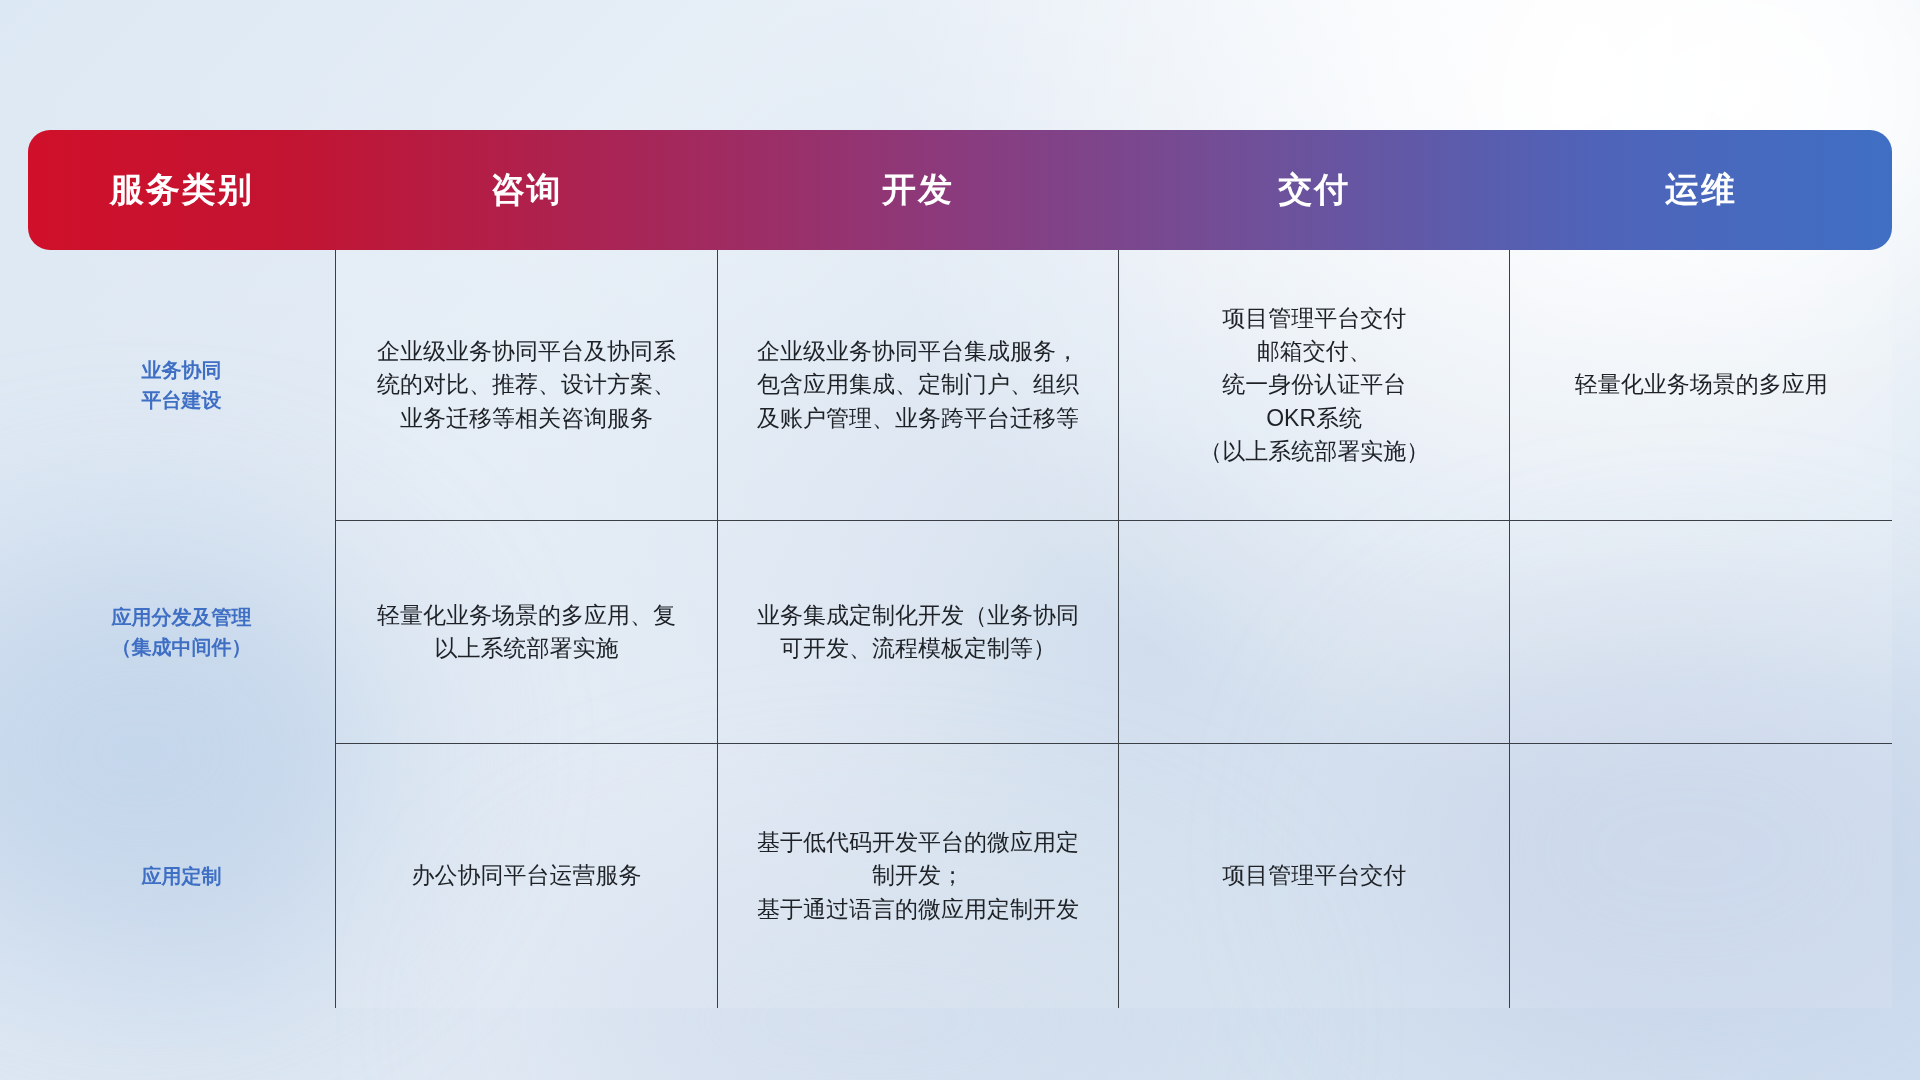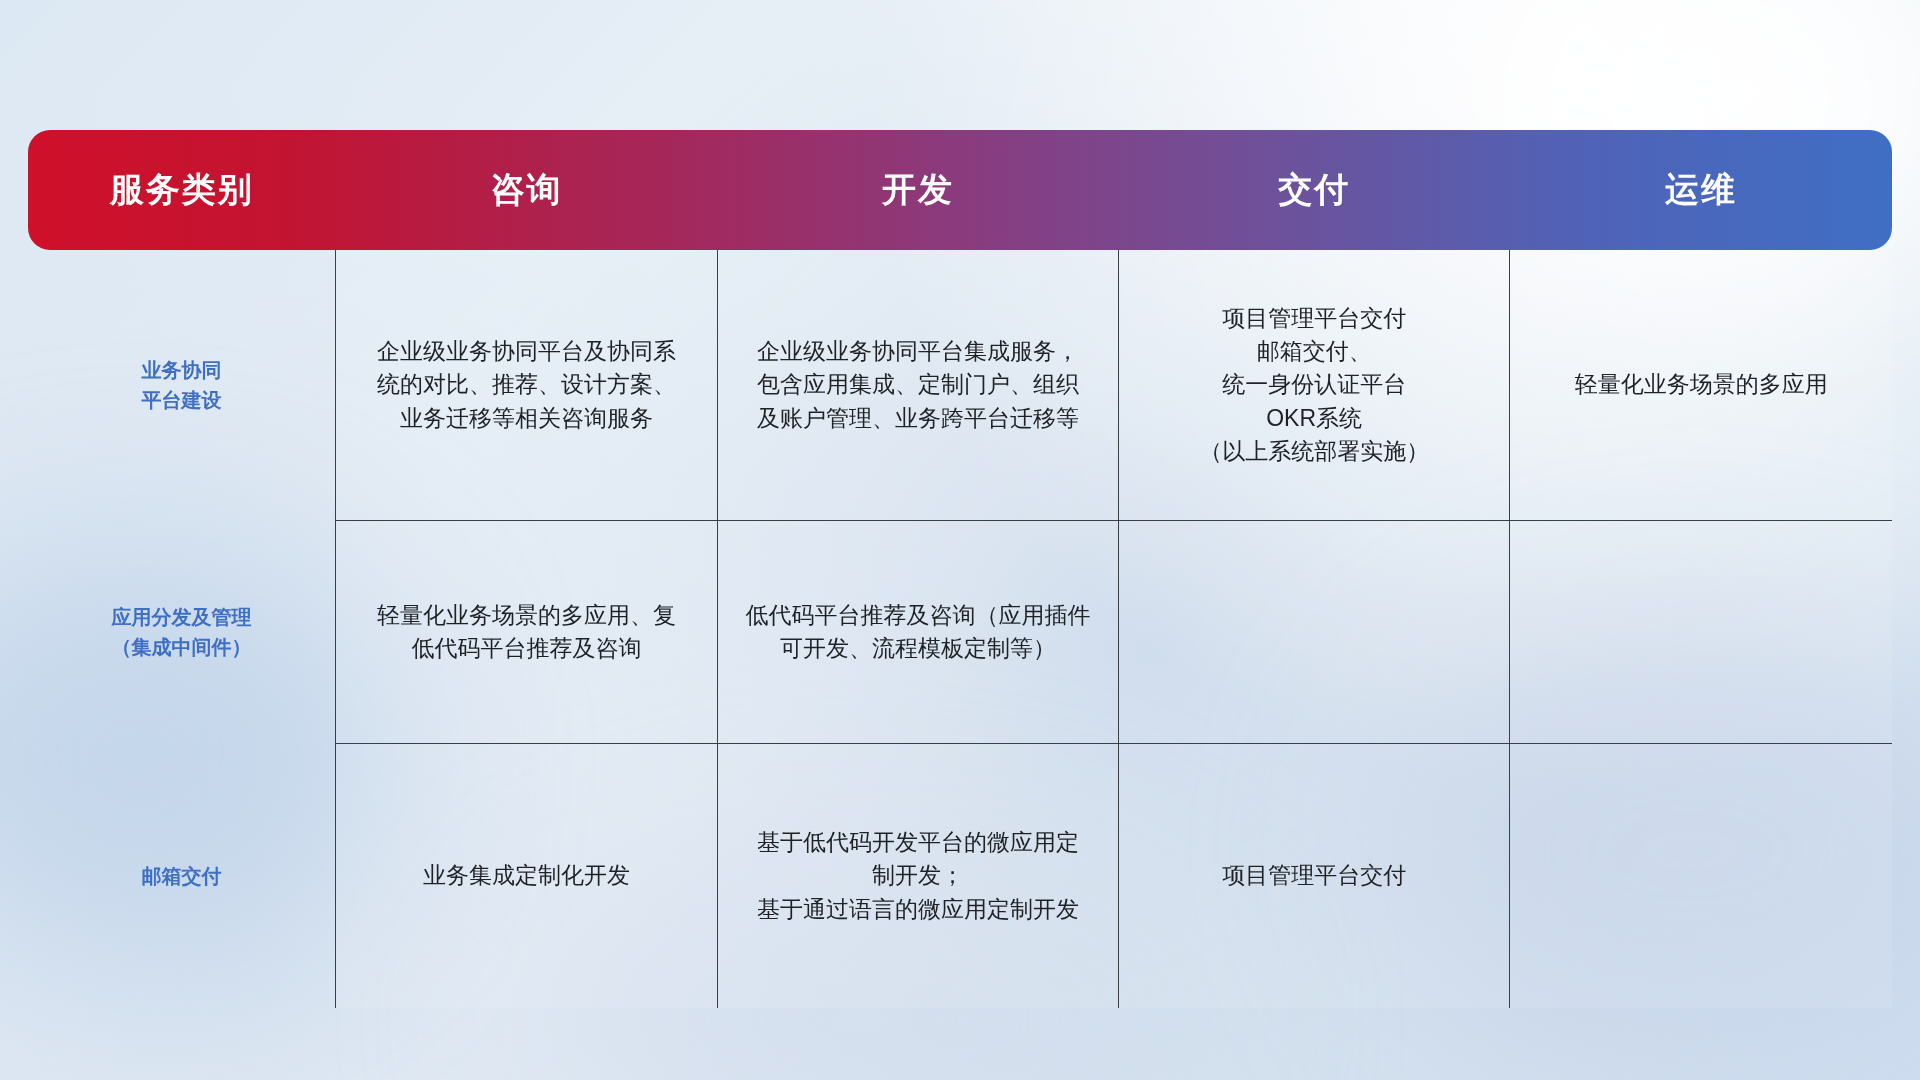--- a/index.html
+++ b/index.html
@@ -165,39 +165,39 @@
             <span class="cell-text">轻量化业务场景的多应用</span>
           </td>
         </tr>
         <tr class="row-h2">
           <td>
             <span class="cat-text">应用分发及管理
 （集成中间件）</span>
           </td>
           <td>
             <span class="cell-text">轻量化业务场景的多应用、复
-低代码平台推荐及咨询</span>
-          </td>
-          <td>
-            <span class="cell-text">低代码平台推荐及咨询（应用插件
+以上系统部署实施</span>
+          </td>
+          <td>
+            <span class="cell-text">业务集成定制化开发（业务协同
 可开发、流程模板定制等）</span>
           </td>
           <td>
             <span class="cell-text"></span>
           </td>
           <td>
             <span class="cell-text"></span>
           </td>
         </tr>
         <tr class="row-h3">
           <td>
-            <span class="cat-text">邮箱交付</span>
-          </td>
-          <td>
-            <span class="cell-text">业务集成定制化开发</span>
+            <span class="cat-text">应用定制</span>
+          </td>
+          <td>
+            <span class="cell-text">办公协同平台运营服务</span>
           </td>
           <td>
             <span class="cell-text">基于低代码开发平台的微应用定
 制开发；
 基于通过语言的微应用定制开发</span>
           </td>
           <td>
             <span class="cell-text">项目管理平台交付</span>
           </td>
           <td>

